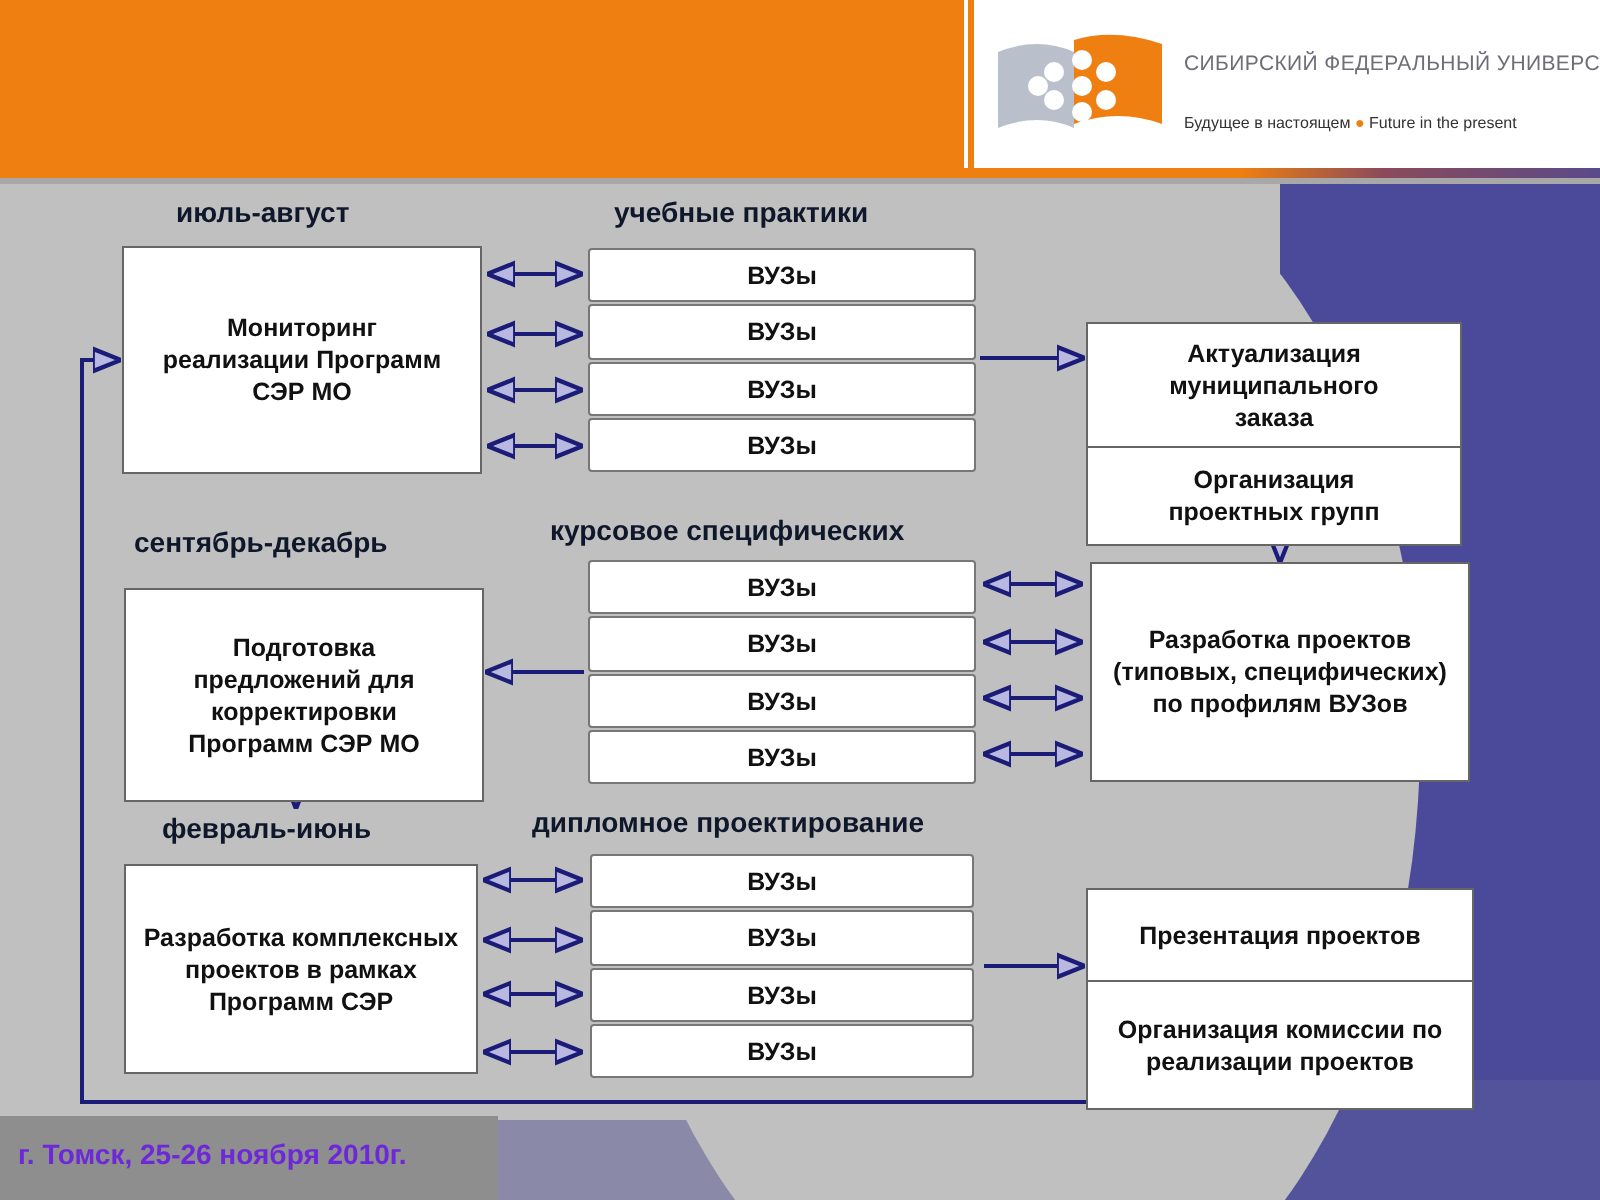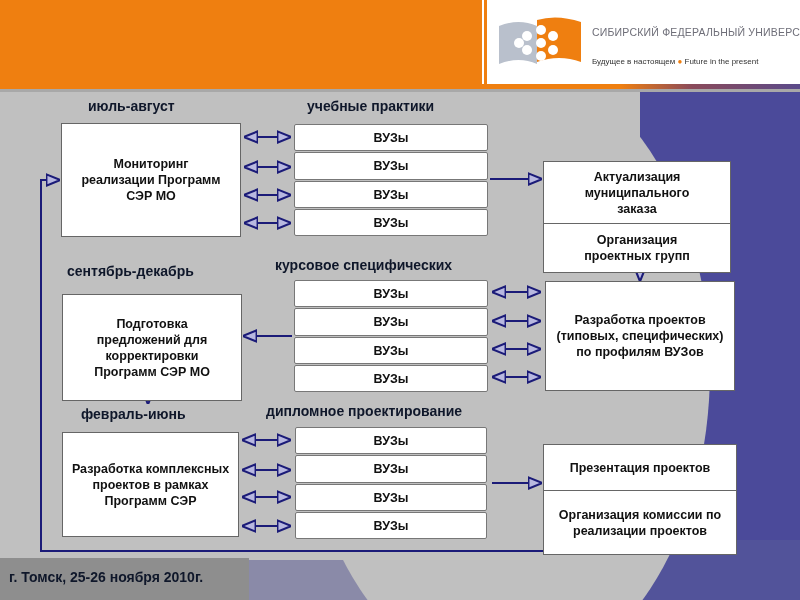--- a/index.html
+++ b/index.html
@@ -16,21 +16,21 @@
   .logo-text1{left:105px;top:26px;font-size:10.5px;color:#6e6e78;letter-spacing:0.2px;white-space:nowrap;}
   .logo-text2{left:105px;top:41px;font-size:10.5px;color:#ef7f10;letter-spacing:0.2px;white-space:nowrap;}
   .logo-text3{left:105px;top:57px;font-size:8px;color:#333;white-space:nowrap;}
   .logo-text3 .dot{color:#ef7f10;}
   
   .bg-purple{left:640px;top:92px;width:160px;height:508px;background:#4b4a9a;}
   .bg-curve{left:300px;top:60px;width:410px;height:620px;border-radius:50%;background:#c0c0c0;}
   .bg-bottom{left:0;top:560px;width:800px;height:40px;background:#8a8aa8;}
   .bg-bottom-r{left:640px;top:540px;width:160px;height:60px;background:#52539a;}
   .footer-left{left:0;top:558px;width:249px;height:42px;background:#8e8e8e;}
-  .footer-text{left:9px;top:569px;color:#0f172a;font-weight:bold;font-size:14px;white-space:nowrap;}
+  .footer-text{left:9px;top:569px;color:#6d28d9;font-weight:bold;font-size:14px;white-space:nowrap;}
   .page-num{left:801px;top:568px;color:#fff;font-size:15px;}
   
   .lbl{color:#0f172a;font-weight:bold;font-size:14px;white-space:nowrap;}
   .box{background:#fff;border:1px solid #666;box-sizing:border-box;display:flex;align-items:center;justify-content:center;text-align:center;color:#111;font-weight:bold;font-size:12.5px;line-height:16px;}
   .vuz{background:#fff;border:1px solid #777;box-sizing:border-box;display:flex;align-items:center;justify-content:center;color:#111;font-weight:bold;font-size:12.5px;border-radius:2px;}
   .split{border-top:1px solid #666;}
   svg.ov{position:absolute;left:0;top:0;}
 </style>
 </head>
 <body>

